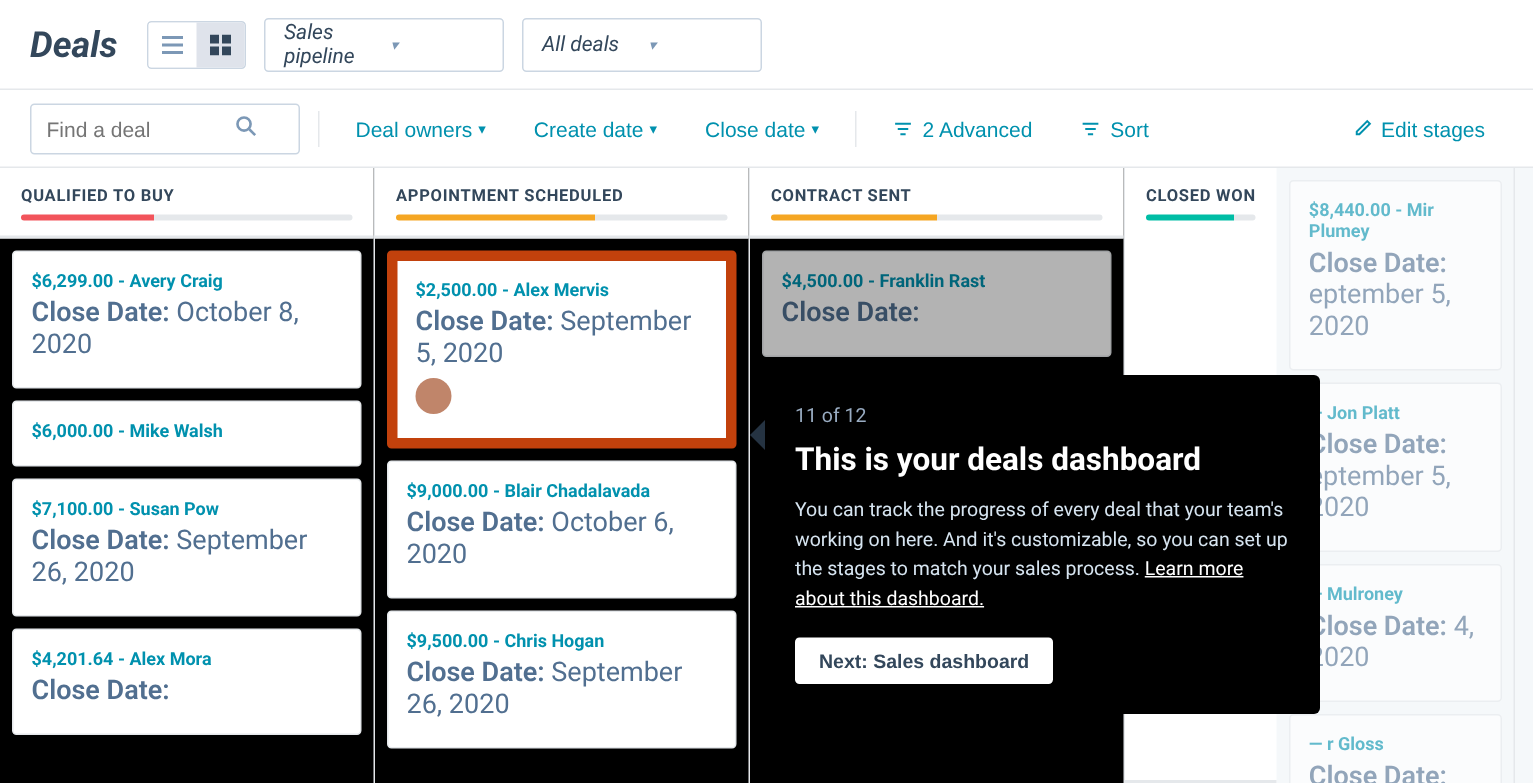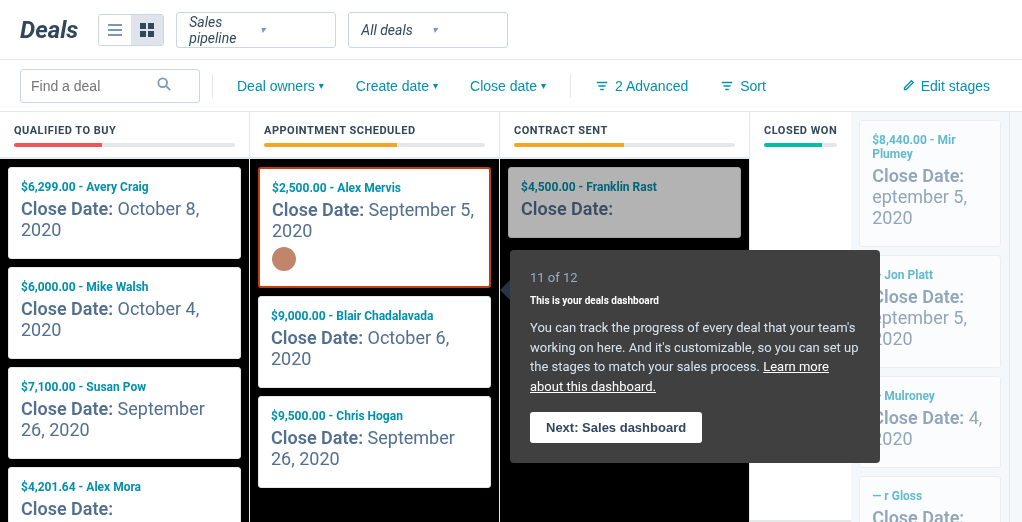--- a/index.html
+++ b/index.html
@@ -34,31 +34,31 @@
     .column-title { font-size: 11px; font-weight: 700; color: #33475b; text-transform: uppercase; letter-spacing: 0.5px; margin-bottom: 6px; }
     .column-bar { height: 4px; border-radius: 2px; margin-bottom: 4px; }
     .bar-qualified { background: linear-gradient(to right, #f2545b 40%, #e5e8eb 40%); }
     .bar-appointment { background: linear-gradient(to right, #f5a623 60%, #e5e8eb 60%); }
     .bar-contract { background: linear-gradient(to right, #f5a623 50%, #e5e8eb 50%); }
     .bar-closed { background: linear-gradient(to right, #00bda5 80%, #e5e8eb 80%); }
     .column-cards { padding: 8px; overflow-y: auto; flex: 1; }
 
     
     .card { background: #fff; border: 1px solid #e5e8eb; border-radius: 3px; padding: 12px; margin-bottom: 8px; cursor: pointer; }
-    .card.highlighted { border: 2px solid #c2410c; }
+    .card.highlighted { border: 7px solid #c2410c; }
     .card-title { color: #0091ae; font-size: 12px; font-weight: 700; margin-bottom: 4px; }
     .card-date { font-size: 18px; color: #516f90; margin-bottom: 6px; }
     .card-date strong { font-weight: 600; }
     .card-avatar { width: 24px; height: 24px; border-radius: 50%; background: #8b6651; display: inline-block; overflow: hidden; }
 
     
     .tooltip-overlay { position: fixed; top: 0; left: 0; right: 0; bottom: 0; z-index: 100; pointer-events: none; }
-    .tooltip-box { position: absolute; top: 250px; left: 510px; width: 370px; background: #404040; color: #fff; border-radius: 4px; padding: 20px; pointer-events: all; }
+    .tooltip-box { position: absolute; top: 250px; left: 510px; width: 370px; background: #000000; color: #fff; border-radius: 4px; padding: 20px; pointer-events: all; }
     .tooltip-counter { font-size: 13px; color: #99acc2; margin-bottom: 10px; }
-    .tooltip-title { font-size: 10px; font-weight: 700; margin-bottom: 12px; }
+    .tooltip-title { font-size: 21px; font-weight: 700; margin-bottom: 12px; }
     .tooltip-body { font-size: 13px; line-height: 1.5; color: #d6e4f0; margin-bottom: 16px; }
     .tooltip-link { color: #fff; text-decoration: underline; }
     .tooltip-arrow { position: absolute; left: -10px; top: 30px; width: 0; height: 0; border-top: 10px solid transparent; border-bottom: 10px solid transparent; border-right: 10px solid #253342; }
     .tooltip-next-btn { background: #fff; color: #33475b; border: none; border-radius: 3px; padding: 8px 16px; font-size: 13px; font-weight: 600; cursor: pointer; }
 
     
     .column-partial { min-width: 260px; max-width: 260px; background: #f5f8fa; border-right: 1px solid #e5e8eb; display: flex; flex-direction: row; overflow: hidden; }
   </style>
 </head>
 <body>
@@ -143,21 +143,20 @@
       <div class="column-title">QUALIFIED TO BUY</div>
       <div class="column-bar bar-qualified"></div>
     </div>
     <div class="column-cards">
       <div class="card">
         <div class="card-title">$6,299.00 - Avery Craig</div>
         <div class="card-date"><strong>Close Date:</strong> <span>October 8, 2020</span></div>
       </div>
       <div class="card">
         <div class="card-title">$6,000.00 - Mike Walsh</div>
-        <div class="card-date"><strong>Close Date:</strong> <span>October 4, 2020</span></div>
       </div>
       <div class="card">
         <div class="card-title">$7,100.00 - Susan Pow</div>
         <div class="card-date"><strong>Close Date:</strong> <span>September 26, 2020</span></div>
       </div>
       <div class="card">
         <div class="card-title">$4,201.64 - Alex Mora</div>
         <div class="card-date"><strong>Close Date:</strong></div>
       </div>
     </div>

